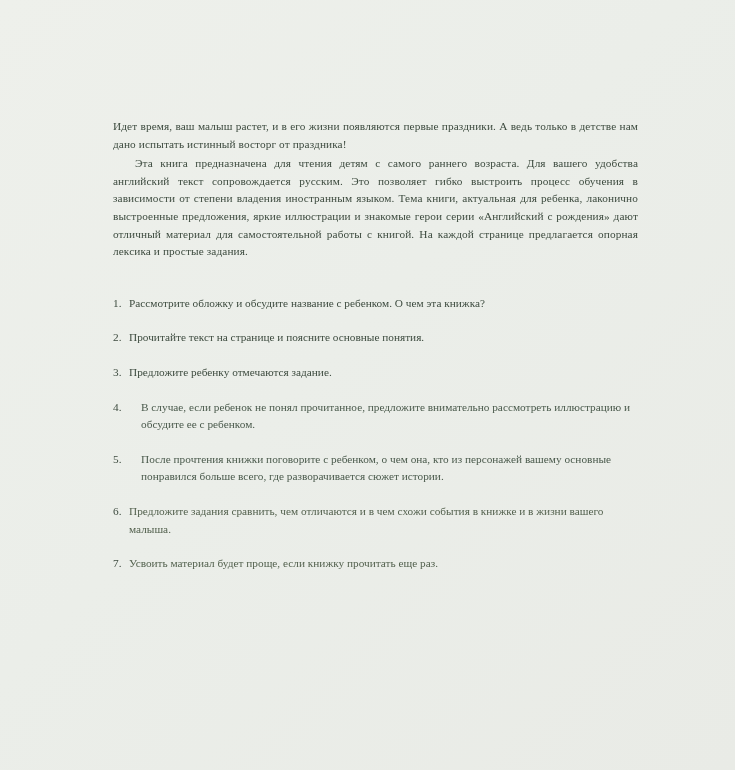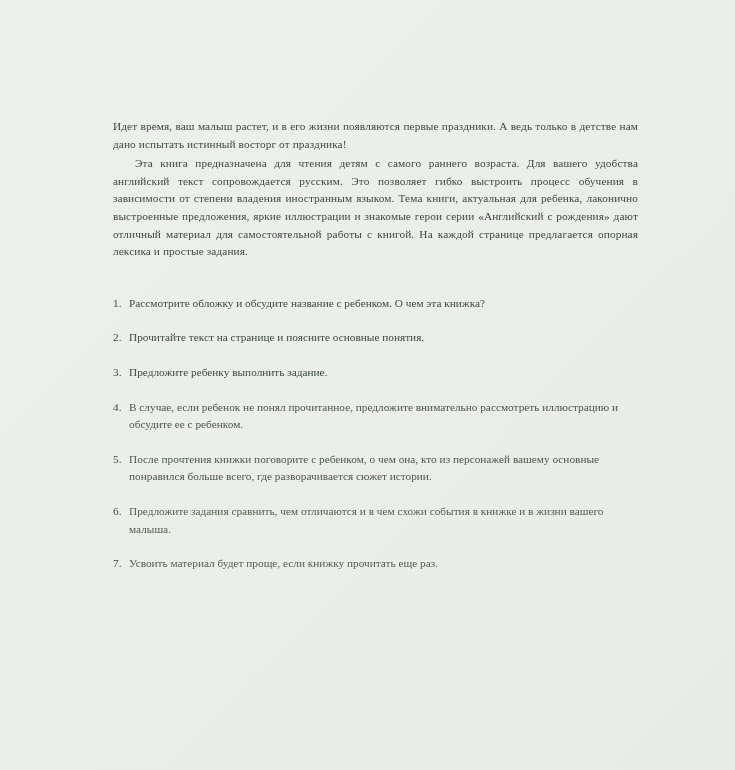--- a/index.html
+++ b/index.html
@@ -53,21 +53,21 @@
     align-items: flex-start;
   }
   .list-num {
     width: 16px;
     flex: 0 0 16px;
     color: #3c4a3e;
   }
   .list-text {
     flex: 1 1 auto;
   }
-  .faded { color: #4a5a4c; }
+  .faded { color: #4a5a4c; margin-left: 12px; }
   .lighter { color: #54624f; }
 </style>
 </head>
 <body>
 
 <div class="page">
   <div class="content">
 
     <p class="para">Идет время, ваш малыш растет, и в его жизни появляются первые праздники. А ведь только в детстве нам дано испытать истинный восторг от праздника!</p>
     <div class="gap-sm"></div>
@@ -83,21 +83,21 @@
       <li class="list-item">
         <span class="list-num">1.</span>
         <span class="list-text">Рассмотрите обложку и обсудите название с ребенком. О чем эта книжка?</span>
       </li>
       <li class="list-item">
         <span class="list-num">2.</span>
         <span class="list-text">Прочитайте текст на странице и поясните основные понятия.</span>
       </li>
       <li class="list-item">
         <span class="list-num">3.</span>
-        <span class="list-text">Предложите ребенку выполнить задание.</span>
+        <span class="list-text">Предложите ребенку отмечаются задание.</span>
       </li>
       <li class="list-item">
         <span class="list-num">4.</span>
         <span class="list-text faded">В случае, если ребенок не понял прочитанное, предложите внимательно рассмотреть иллюстрацию и обсудите ее с ребенком.</span>
       </li>
       <li class="list-item">
         <span class="list-num">5.</span>
         <span class="list-text faded">После прочтения книжки поговорите с ребенком, о чем она, кто из персонажей вашему основные понравился больше всего, где разворачивается сюжет истории.</span>
       </li>
       <li class="list-item">

